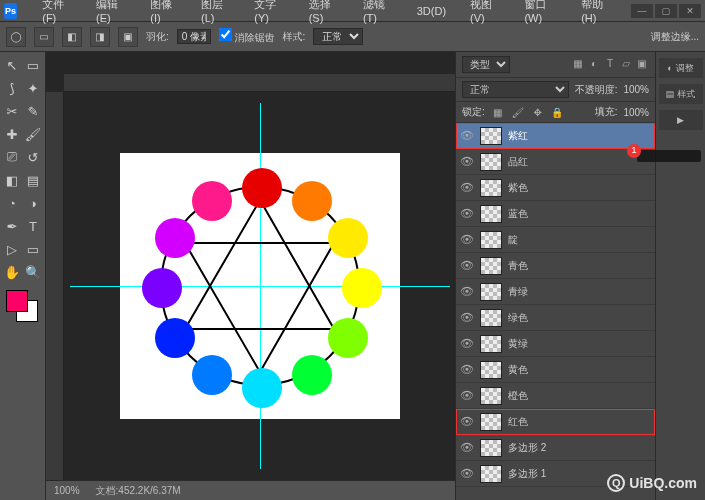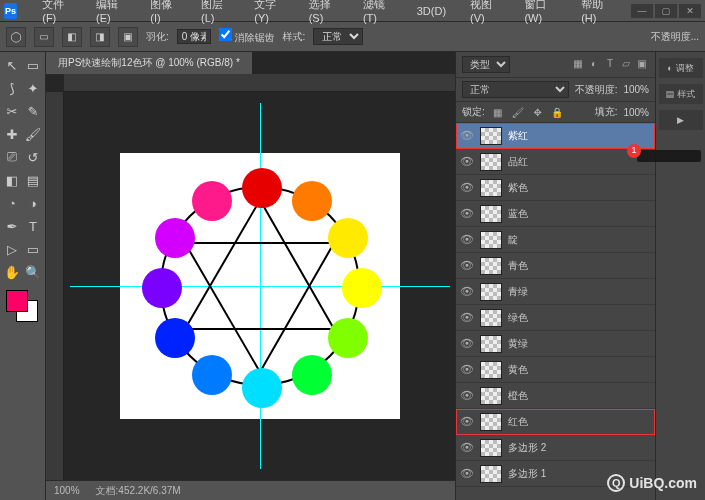--- a/index.html
+++ b/index.html
@@ -73,21 +73,21 @@
   <div class="opt-icon">◯</div>
   <div class="opt-icon">▭</div>
   <div class="opt-icon">◧</div>
   <div class="opt-icon">◨</div>
   <div class="opt-icon">▣</div>
   <span class="opt-label">羽化:</span>
   <input class="opt-input" value="0 像素" style="">
   <label><input type="checkbox" checked="" style=""> <span>消除锯齿</span></label>
   <span class="opt-label">样式:</span>
   <select class="opt-select"><option>正常</option></select>
-  <span style="margin-left:auto" class="opt-label">不透明度...</span>
+  <span style="margin-left:auto" class="opt-label">调整边缘...</span>
 </div>
 
 <div class="main">
   <div class="toolbox">
     <div class="tool">↖</div>
     <div class="tool">▭</div>
     <div class="tool">⟆</div>
     <div class="tool">✦</div>
     <div class="tool">✂</div>
     <div class="tool">✎</div>
@@ -105,21 +105,20 @@
     <div class="tool">▭</div>
     <div class="tool">✋</div>
     <div class="tool">🔍</div>
     <div class="fg-bg">
       <div class="bg-swatch"></div>
       <div class="fg-swatch" id="fg" style="background: rgb(255, 0, 102);"></div>
     </div>
   </div>
 
   <div class="canvas-area">
-    <div class="doc-tab">用PS快速绘制12色环 @ 100% (RGB/8) *</div>
     <div class="ruler-h"></div>
     <div class="ruler-v"></div>
     <div class="canvas-viewport">
       <div class="artboard">
         <div class="guide-h" style="top:50%"></div>
         <div class="guide-v" style="left:50%"></div>
         <div class="color-wheel">
           <div class="ring" id="ring">
             <svg class="star" width="200" height="200">
               <polygon points="100,14 174,143 25,143" fill="none" stroke="#000" stroke-width="2"></polygon>

